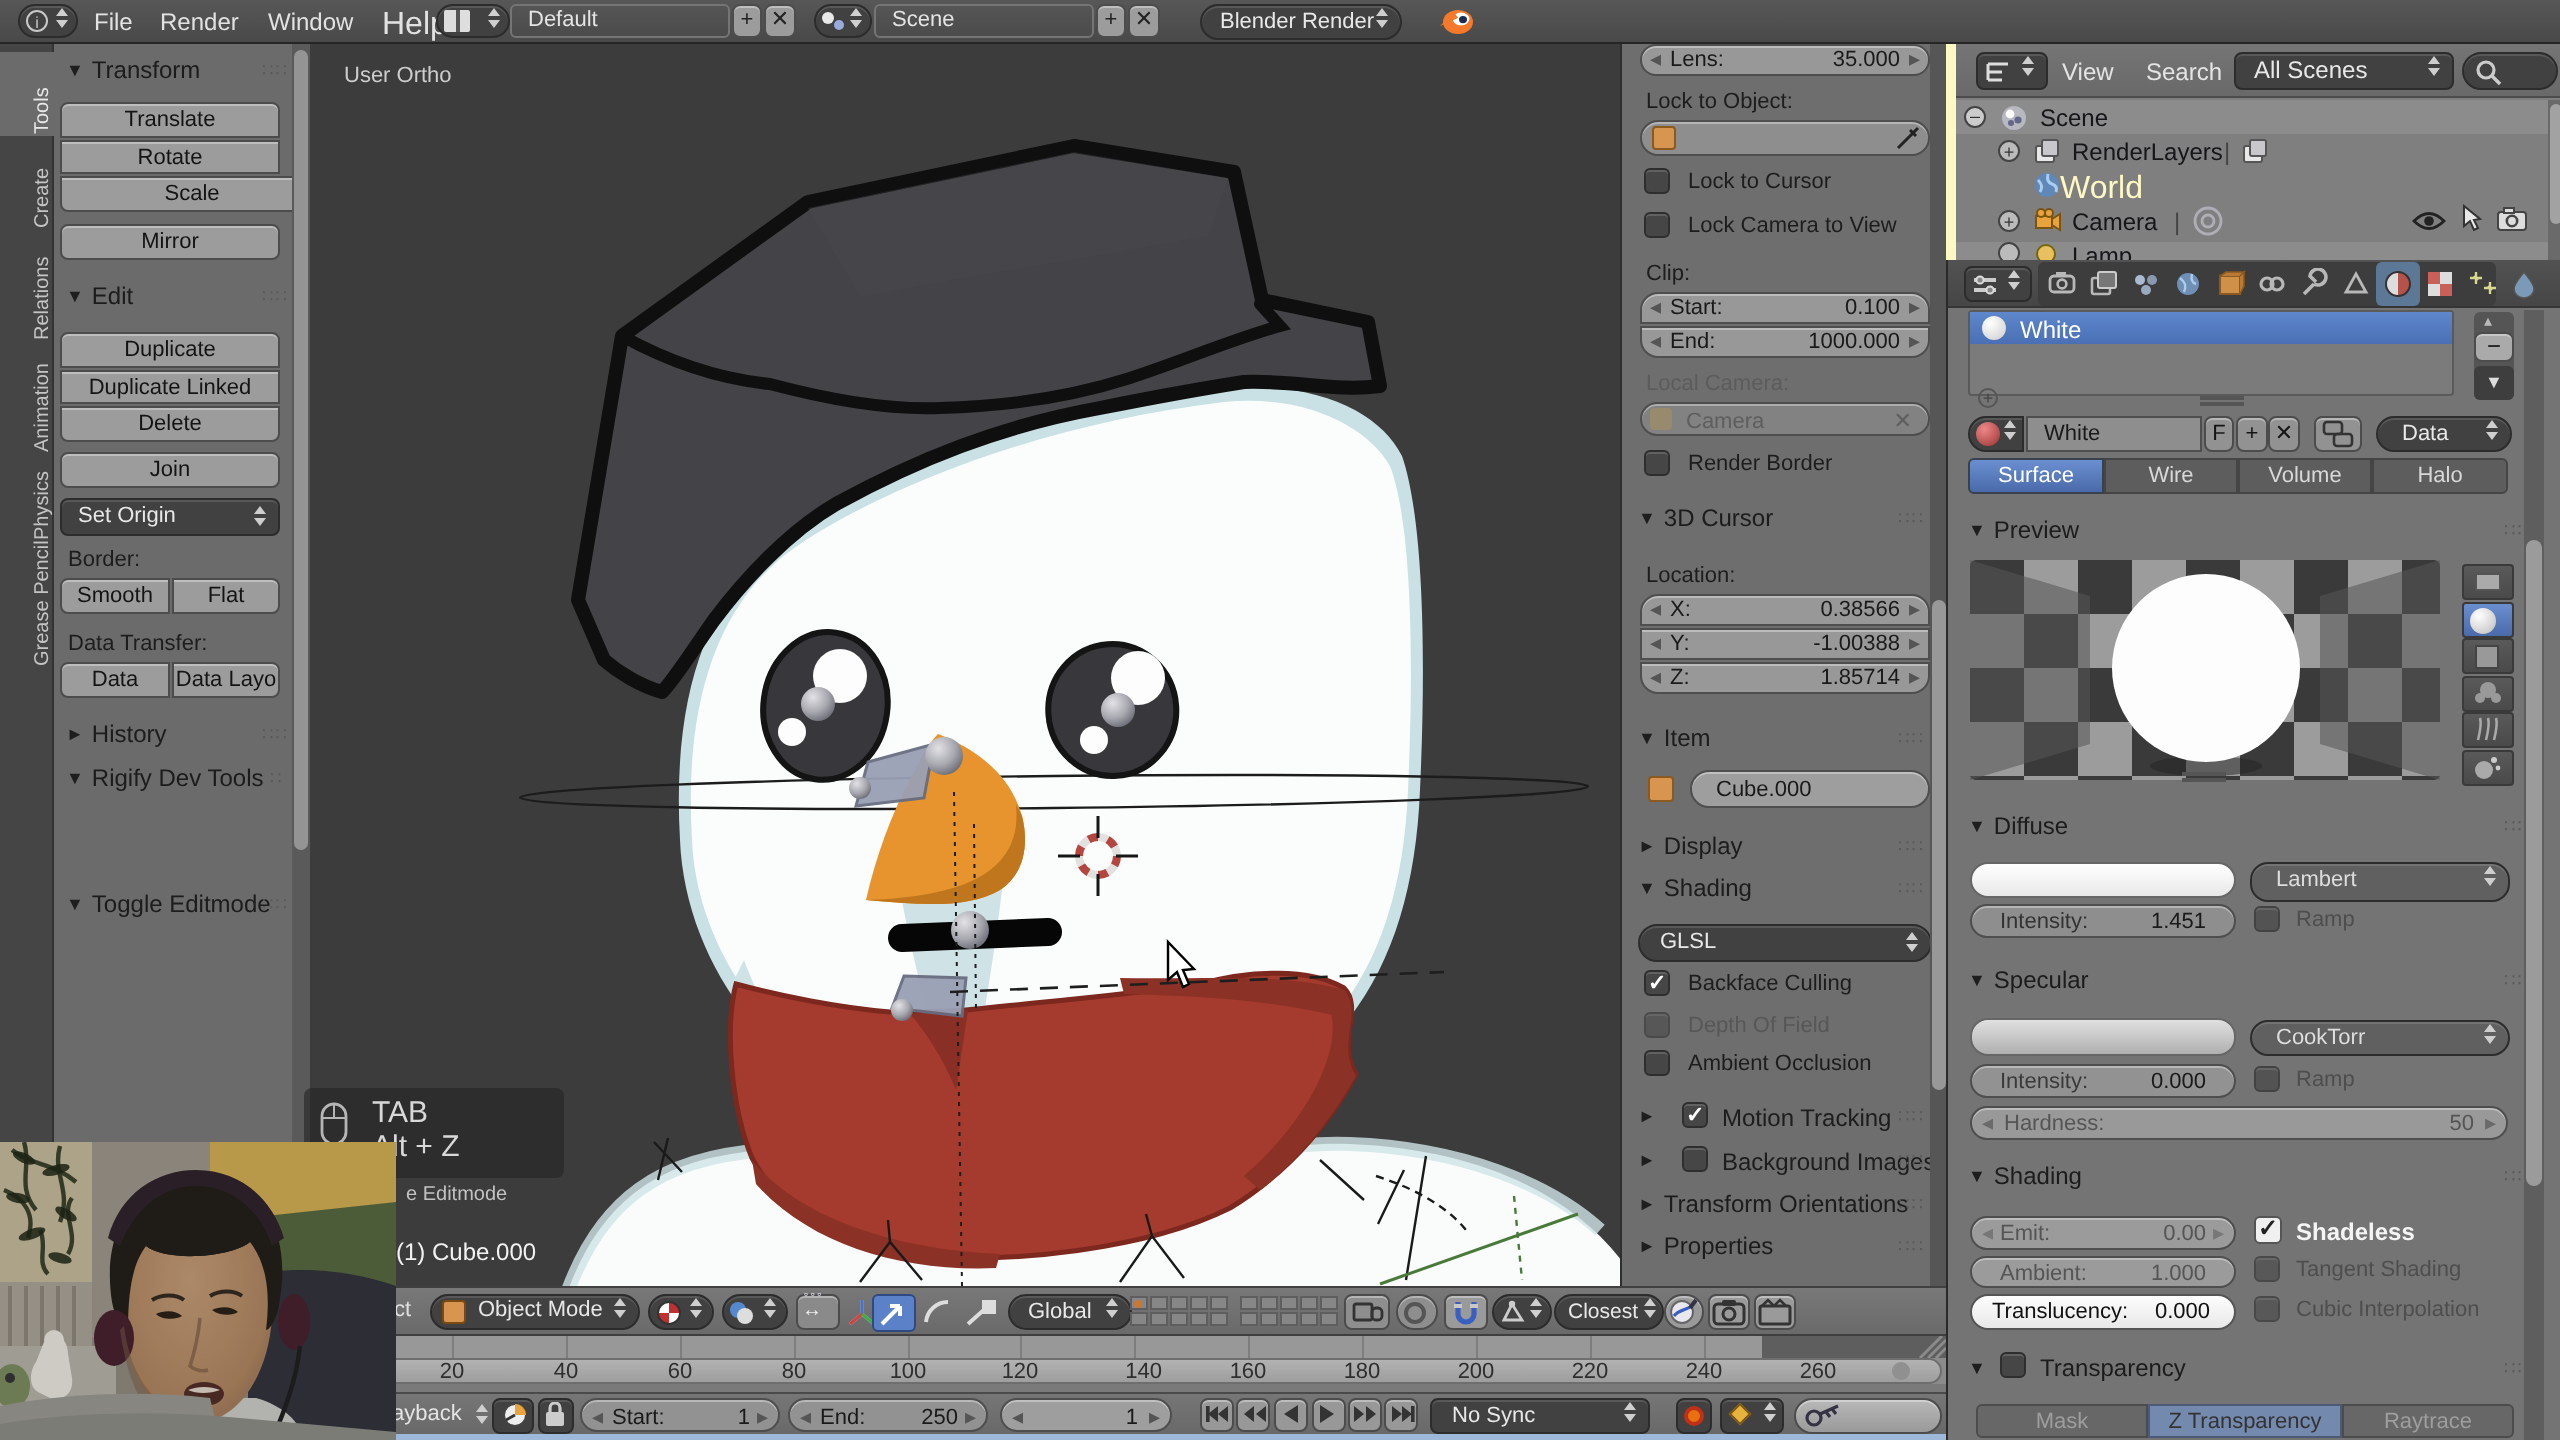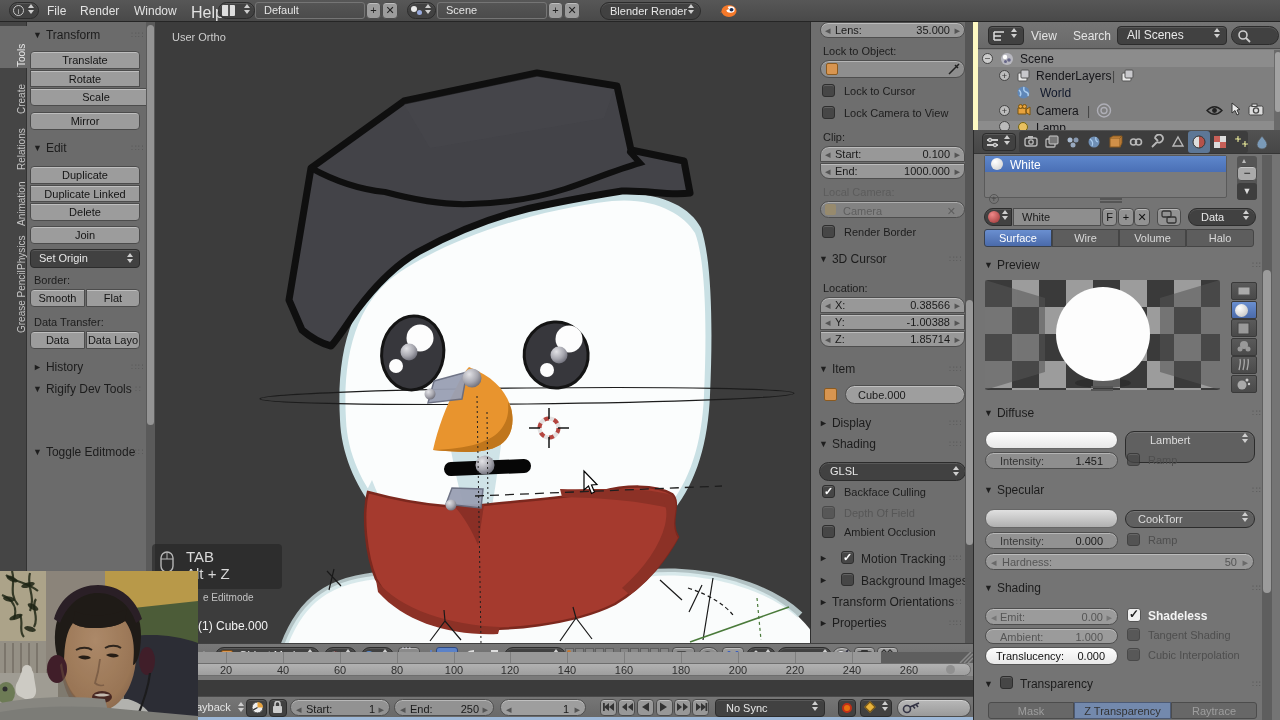--- a/index.html
+++ b/index.html
@@ -365,21 +365,21 @@
         <rect x="1" y="3" width="15" height="10" rx="2" fill="none" stroke="#333" stroke-width="1.5"></rect>
         <circle cx="8.5" cy="8" r="3" fill="none" stroke="#333" stroke-width="1.5"></circle>
         <rect x="5" y="1" width="7" height="3" rx="1" fill="#333"></rect>
       </svg>
   <div class="btn" style="left:722px;top:3px;width:21px;height:18px;background:#9a9a9a"></div>
   <svg class="abs" style="left:724px;top:5px" width="17" height="14" viewBox="0 0 17 14">
         <rect x="1" y="4" width="15" height="9" rx="1" fill="none" stroke="#333" stroke-width="1.5"></rect>
         <path d="M2,4 L5,1 L8,4 M8,4 L11,1 L14,4" stroke="#333" stroke-width="1.3" fill="none"></path>
       </svg>
 </div>
-<div id="ruler" class="abs" style="left:0;top:652px;width:1166px;height:28px;background:#8b8b8b">
+<div id="ruler" class="abs" style="left:0;top:668px;width:1166px;height:28px;background:#8b8b8b">
   <div class="abs" style="left:0;top:0;width:973px;height:11px;background:#989898"></div>
   <div class="abs" style="left:881px;top:0;width:92px;height:11px;background:#5e5e5e"></div>
   <div class="abs" style="left:226px;top:0;width:1px;height:11px;background:#7e7e7e"></div>
       <div class="abs" style="left:283px;top:0;width:1px;height:11px;background:#7e7e7e"></div>
       <div class="abs" style="left:340px;top:0;width:1px;height:11px;background:#7e7e7e"></div>
       <div class="abs" style="left:397px;top:0;width:1px;height:11px;background:#7e7e7e"></div>
       <div class="abs" style="left:454px;top:0;width:1px;height:11px;background:#7e7e7e"></div>
       <div class="abs" style="left:510px;top:0;width:1px;height:11px;background:#7e7e7e"></div>
       <div class="abs" style="left:567px;top:0;width:1px;height:11px;background:#7e7e7e"></div>
       <div class="abs" style="left:624px;top:0;width:1px;height:11px;background:#7e7e7e"></div>
@@ -391,21 +391,21 @@
         <path d="M8,11 L17,2 M12,11 L17,6 M4,11 L15,0" stroke="#8a8a8a" stroke-width="1.5"></path>
       </svg>
   <div class="abs" style="left:1px;top:11px;width:970px;height:13px;background:linear-gradient(#b2b2b2,#9e9e9e);border:1px solid #6e6e6e;border-radius:7px"></div>
   <div class="abs" style="left:946px;top:13px;width:9px;height:9px;background:#909090;border-radius:50%"></div>
   <div class="abs" style="left:212px;top:12px;width:28px;text-align:center;color:#2e2e2e;font-size:11px">20</div>
       <div class="abs" style="left:269px;top:12px;width:28px;text-align:center;color:#2e2e2e;font-size:11px">40</div>
       <div class="abs" style="left:326px;top:12px;width:28px;text-align:center;color:#2e2e2e;font-size:11px">60</div>
       <div class="abs" style="left:383px;top:12px;width:28px;text-align:center;color:#2e2e2e;font-size:11px">80</div>
       <div class="abs" style="left:440px;top:12px;width:28px;text-align:center;color:#2e2e2e;font-size:11px">100</div>
       <div class="abs" style="left:496px;top:12px;width:28px;text-align:center;color:#2e2e2e;font-size:11px">120</div>
-      <div class="abs" style="left:553px;top:12px;width:28px;text-align:center;color:#2e2e2e;font-size:11px">140</div>
+      <div class="abs" style="left:553px;top:12px;width:28px;text-align:right;color:#2e2e2e;font-size:11px">140</div>
       <div class="abs" style="left:610px;top:12px;width:28px;text-align:center;color:#2e2e2e;font-size:11px">160</div>
       <div class="abs" style="left:667px;top:12px;width:28px;text-align:center;color:#2e2e2e;font-size:11px">180</div>
       <div class="abs" style="left:724px;top:12px;width:28px;text-align:center;color:#2e2e2e;font-size:11px">200</div>
       <div class="abs" style="left:781px;top:12px;width:28px;text-align:center;color:#2e2e2e;font-size:11px">220</div>
       <div class="abs" style="left:838px;top:12px;width:28px;text-align:center;color:#2e2e2e;font-size:11px">240</div>
       <div class="abs" style="left:895px;top:12px;width:28px;text-align:center;color:#2e2e2e;font-size:11px">260</div>
   <div class="abs" style="left:0;top:24px;width:973px;height:4px;background:#7a7a7a"></div>
 </div>
 <div id="tlheader" class="abs" style="left:0;top:696px;width:973px;height:22px;background:linear-gradient(#767676,#686868);border-top:1px solid #4a4a4a">
   <div class="abs" style="left:196px;top:4px;color:#e4e4e4;font-size:11px">ayback</div>
@@ -517,21 +517,21 @@
   <div class="abs" style="left:58px;top:47px;color:#16161a;font-size:12px">RenderLayers</div>
   <div class="abs" style="left:134px;top:47px;color:#444;font-size:12px">|</div>
   <svg class="abs" style="left:142px;top:46px" width="15" height="15" viewBox="0 0 15 15">
         <rect x="2" y="5" width="9" height="8" rx="1" fill="#e8e8e8" stroke="#555"></rect>
         <rect x="5" y="2" width="8" height="8" rx="1" fill="#c8c8cc" stroke="#555"></rect>
       </svg>
   <svg class="abs" style="left:38px;top:63px" width="15" height="15" viewBox="0 0 15 15">
         <circle cx="7.5" cy="7.5" r="6" fill="#5f87b8"></circle>
         <path d="M3,5 Q6,8 4,11 M8,2 Q7,6 10,7 Q13,8 12,11" stroke="#aaccee" stroke-width="1.5" fill="none"></path>
       </svg>
-  <div class="abs" style="left:62px;top:64px;color:#0f172a;font-size:12px">World</div>
+  <div class="abs" style="left:52px;top:64px;color:#fef9c3;font-size:16px">World</div>
   <div class="abs" style="left:21px;top:83px;width:11px;height:11px;border:1px solid #444;border-radius:50%;background:#bbb;font-size:9px;line-height:10px;text-align:center;color:#333">+</div>
   <svg class="abs" style="left:38px;top:81px" width="16 " height="15" viewBox="0 0 16 15">
         <path d="M2,5 L10,5 L10,11 L2,11 Z M10,6.5 L14,4 L14,12 L10,9.5 Z" fill="#e8a33d" stroke="#7a5511"></path>
         <circle cx="4.5" cy="3.5" r="2" fill="#e8a33d" stroke="#7a5511"></circle>
         <circle cx="8.5" cy="3.5" r="2" fill="#e8a33d" stroke="#7a5511"></circle>
       </svg>
   <div class="abs" style="left:58px;top:82px;color:#16161a;font-size:12px">Camera</div>
   <div class="abs" style="left:109px;top:82px;color:#444;font-size:12px">|</div>
   <svg class="abs" style="left:118px;top:81px" width="16" height="15" viewBox="0 0 16 15" opacity="0.5">
         <circle cx="8" cy="7.5" r="6.5" fill="none" stroke="#dde" stroke-width="1.4"></circle>
@@ -690,21 +690,21 @@
         <div class="abs" style="left:0;top:93px;width:26px;height:18px;background:linear-gradient(#5a5a5a,#4a4a4a);border:1px solid #3a3a3a;border-radius:2px"></div>
         <svg class="abs" style="left:3px;top:93px" width="20" height="18" viewBox="0 0 20 18">
           <circle cx="8" cy="10" r="4.5" fill="#aaa"></circle>
           <circle cx="13" cy="5" r="1.5" fill="#ccc"></circle>
           <circle cx="15" cy="9" r="1.2" fill="#ccc"></circle>
         </svg>
       </div>
   <div class="hdrw" style="left:10px;top:276px"><span class="tri">▼</span>Diffuse</div>
       <div class="dots" style="left:278px;top:278px">∷∷</div>
   <div class="abs" style="left:11px;top:301px;width:133px;height:18px;background:linear-gradient(#fff,#e8e8e8);border:1px solid #666;border-radius:9px"></div>
-  <div class="pilld" style="left:151px;top:301px;width:130px;height:32px;background:#606060;border-radius:9px;line-height:16px;padding-left:24px;color:#ddd">Lambert</div>
+  <div class="pilld" style="left:151px;top:301px;width:130px;height:20px;background:#606060;border-radius:9px;line-height:16px;padding-left:12px;color:#ddd">Lambert</div>
   <div class="ud" style="left:268px;top:303px"></div>
   <div class="pill" style="left:11px;top:322px;width:133px;height:17px;background:#8e8e8e">
         <span style="position:absolute;left:14px;top:1px;color:#333">Intensity:</span>
         <span style="position:absolute;right:14px;top:1px">1.451</span>
       </div>
   <div class="chk" style="left:153px;top:323px;opacity:.7"></div>
       <div class="lbl" style="left:174px;top:324px;color:#4e4e4e">Ramp</div>
   <div class="hdrw" style="left:10px;top:353px"><span class="tri">▼</span>Specular</div>
       <div class="dots" style="left:278px;top:355px">∷∷</div>
   <div class="abs" style="left:11px;top:379px;width:133px;height:19px;background:linear-gradient(#e0e0e0,#b0b0b0);border:1px solid #666;border-radius:9px"></div>

